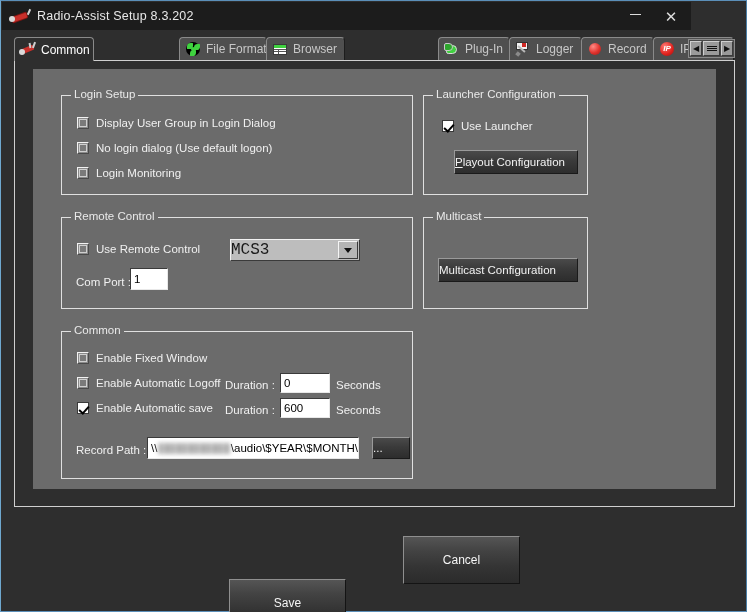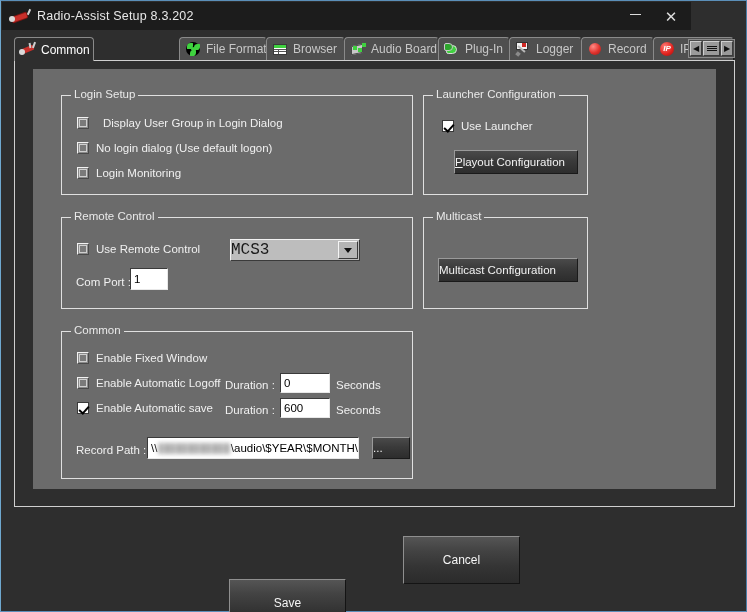--- a/index.html
+++ b/index.html
@@ -312,29 +312,20 @@
       <span class="tico ico-br">
           <i class="p1"></i>
           <i class="p2"></i>
           <i class="p3"></i>
           <i class="p4"></i>
           <i class="p5"></i>
         </span>
       <span class="tlabel">Browser</span>
     </div>
 
-    <div class="tab" style="left:330px;width:95px;">
-      <span class="tico ico-ab">
-          <i class="p1"></i>
-          <i class="p2"></i>
-          <i class="p3"></i>
-          <i class="p4"></i>
-        </span>
-      <span class="tlabel">Audio Board</span>
-    </div>
 
     <div class="tab" style="left:424px;width:72px;">
       <span class="tico ico-pi">
           <i class="p1"></i>
           <i class="p2"></i>
         </span>
       <span class="tlabel">Plug-In</span>
     </div>
 
     <div class="tab" style="left:495px;width:73px;">
@@ -373,21 +364,21 @@
       <div class="tsbtn">▶</div>
     </div>
   </div>
 
   <div id="panel">
     <div id="panel-inner">
 
       <div class="group" style="left:28px;top:26px;width:352px;height:100px;">
         <span class="legend">Login Setup</span>
 
-        <div class="cbrow" style="left:15px;top:21px;gap:7px;">
+        <div class="cbrow" style="left:15px;top:21px;">
           <span class="cbox"></span>
           <span class="cblabel">Display User Group in Login Dialog</span>
         </div>
         <div class="cbrow" style="left:15px;top:46px;">
           <span class="cbox"></span>
           <span class="cblabel">No login dialog (Use default logon)</span>
         </div>
         <div class="cbrow" style="left:15px;top:71px;">
           <span class="cbox"></span>
           <span class="cblabel">Login Monitoring</span>

